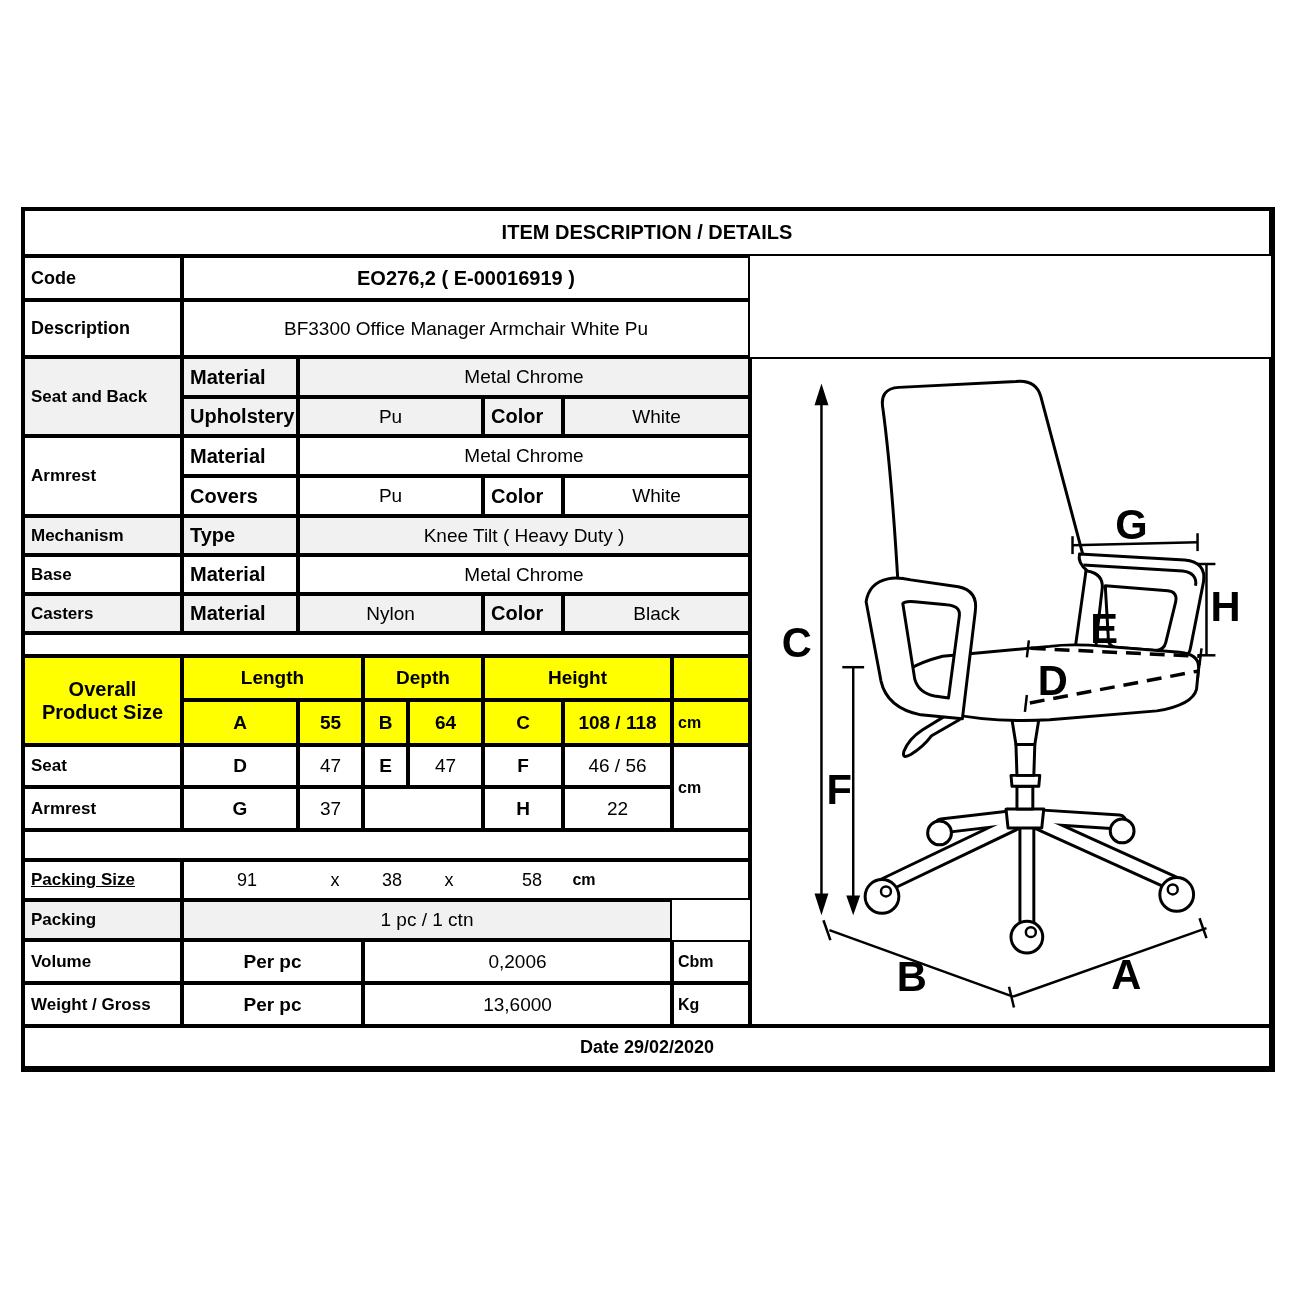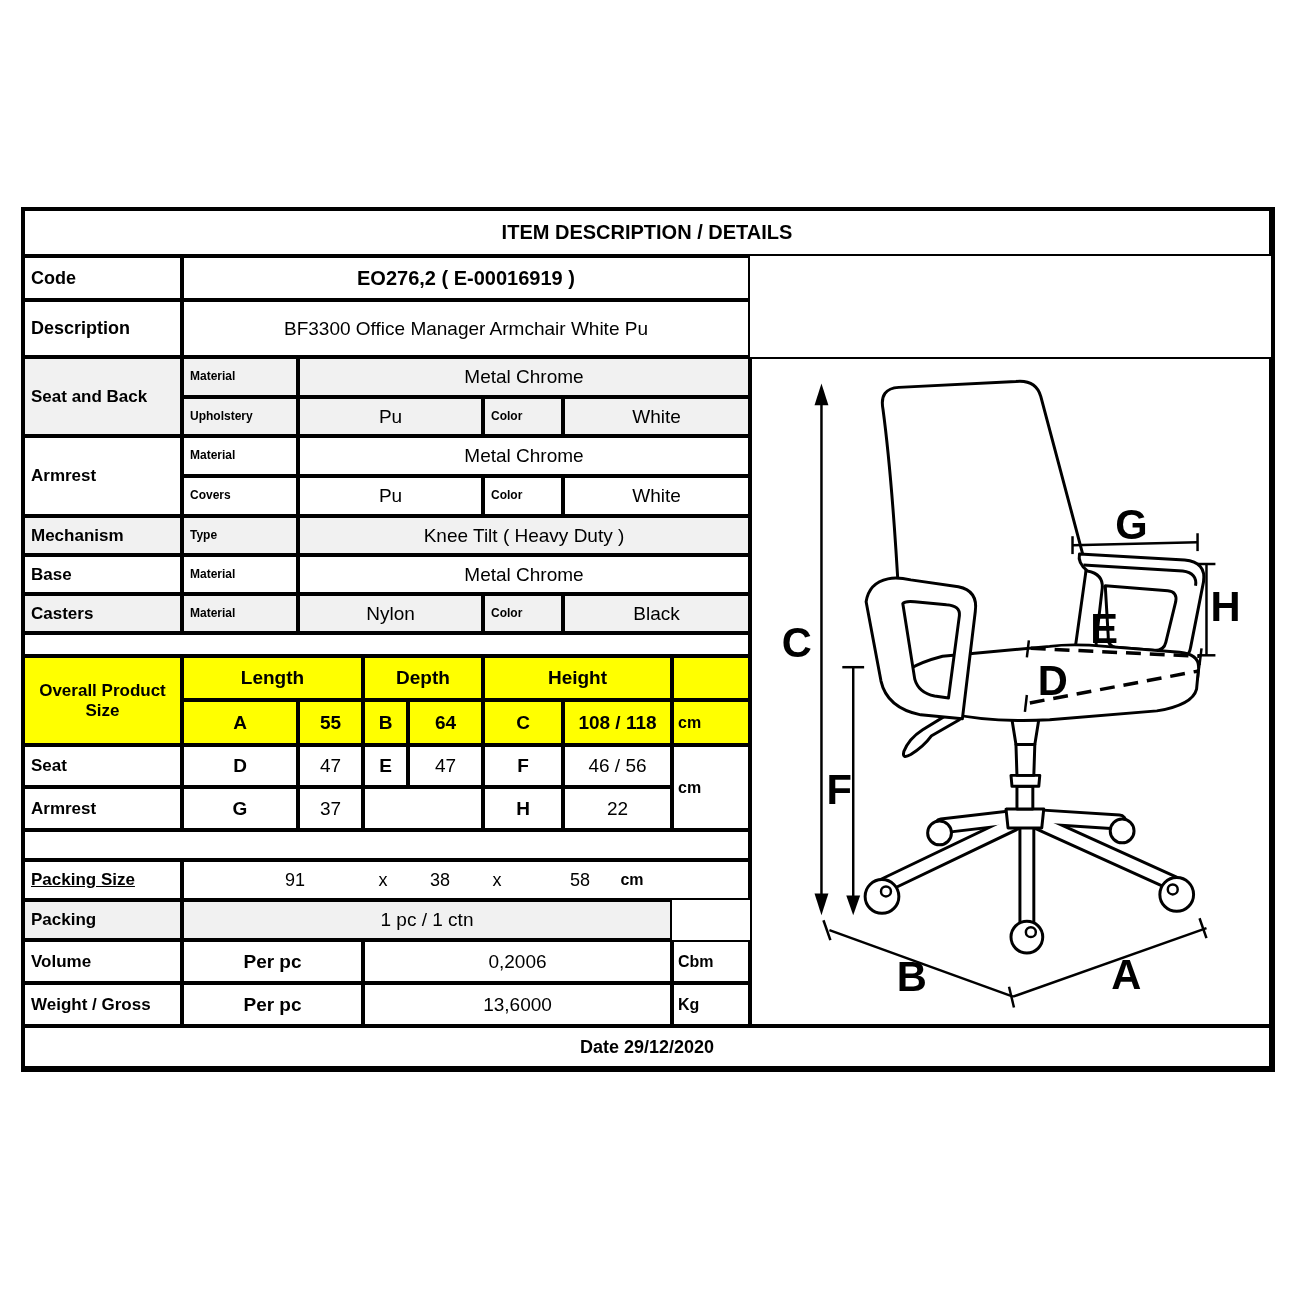--- a/index.html
+++ b/index.html
@@ -2,29 +2,29 @@
 <html><head>
 <meta charset="utf-8">
 <style>
   html,body{margin:0;padding:0;background:#fff;}
   #canvas{position:relative;width:1300px;height:1300px;background:#fff;
           font-family:"Liberation Sans",sans-serif;color:#000;overflow:hidden;}
   .c{position:absolute;box-sizing:border-box;border:2px solid #000;background:#fff;
      display:flex;align-items:center;justify-content:center;text-align:center;
      font-size:19px;line-height:1.12;}
   .lb{justify-content:flex-start;text-align:left;padding-left:6px;font-weight:bold;font-size:17px;}
-  .sub{font-size:12px;}
+  .sub{font-size:20px;}
   .b{font-weight:bold;}
   .f20{font-size:20px;}
   .f18{font-size:18px;}
   .sh{background:#f1f1f1;}
   .ye{background:#ffff00;}
   .un{justify-content:flex-start;padding-left:4px;font-weight:bold;font-size:16px;}
   .rel{position:relative;}
-  .spread{position:absolute;top:50%;transform:translate(-50%,-50%);white-space:nowrap;margin-left:48px;}
+  .spread{position:absolute;top:50%;transform:translate(-50%,-50%);white-space:nowrap;}
   #frame{position:absolute;left:21px;top:207px;width:1254px;height:865px;
          border:4px solid #000;box-sizing:border-box;pointer-events:none;background:transparent;z-index:50;}
   #drawcell{padding:0;align-items:stretch;justify-content:stretch;}
   svg text{font-family:"Liberation Sans",sans-serif;}
 </style>
 </head>
 <body>
 
 <div id="canvas">
 
@@ -58,21 +58,21 @@
   <div class="c lb sub" style="left:182px;top:555px;width:116px;height:39px;">Material</div>
   <div class="c" style="left:298px;top:555px;width:452px;height:39px;">Metal Chrome</div>
   <div class="c lb sh" style="left:23px;top:594px;width:159px;height:39px;">Casters</div>
   <div class="c lb sub sh" style="left:182px;top:594px;width:116px;height:39px;">Material</div>
   <div class="c sh" style="left:298px;top:594px;width:185px;height:39px;">Nylon</div>
   <div class="c lb sub sh" style="left:483px;top:594px;width:80px;height:39px;">Color</div>
   <div class="c sh" style="left:563px;top:594px;width:187px;height:39px;">Black</div>
 
   <div class="c" style="left:23px;top:633px;width:727px;height:23px;"></div>
 
-  <div class="c ye b" style="left:23px;top:656px;width:159px;height:89px;font-size:17px;padding:0 8px;">Overall Product Size</div>
+  <div class="c ye b" style="left:23px;top:656px;width:159px;height:89px;font-size:20px;padding:0 8px;">Overall Product Size</div>
   <div class="c ye b" style="left:182px;top:656px;width:181px;height:44px;">Length</div>
   <div class="c ye b" style="left:363px;top:656px;width:120px;height:44px;">Depth</div>
   <div class="c ye b" style="left:483px;top:656px;width:189px;height:44px;">Height</div>
   <div class="c ye" style="left:672px;top:656px;width:78px;height:44px;"></div>
   <div class="c ye b" style="left:182px;top:700px;width:116px;height:45px;">A</div>
   <div class="c ye b" style="left:298px;top:700px;width:65px;height:45px;">55</div>
   <div class="c ye b" style="left:363px;top:700px;width:45px;height:45px;">B</div>
   <div class="c ye b" style="left:408px;top:700px;width:75px;height:45px;">64</div>
   <div class="c ye b" style="left:483px;top:700px;width:80px;height:45px;">C</div>
   <div class="c ye b" style="left:563px;top:700px;width:109px;height:45px;">108 / 118</div>
@@ -110,21 +110,21 @@
   <div class="c sh un" style="left:672px;top:952px;width:78px;height:40px;">pcs/ctn</div>
   <div class="c lb" style="left:23px;top:940px;width:159px;height:43px;">Volume</div>
   <div class="c b" style="left:182px;top:940px;width:181px;height:43px;">Per pc</div>
   <div class="c" style="left:363px;top:940px;width:309px;height:43px;">0,2006</div>
   <div class="c un" style="left:672px;top:940px;width:78px;height:43px;">Cbm</div>
   <div class="c lb" style="left:23px;top:983px;width:159px;height:43px;">Weight / Gross</div>
   <div class="c b" style="left:182px;top:983px;width:181px;height:43px;">Per pc</div>
   <div class="c" style="left:363px;top:983px;width:309px;height:43px;">13,6000</div>
   <div class="c un" style="left:672px;top:983px;width:78px;height:43px;">Kg</div>
 
-  <div class="c b f18" style="left:23px;top:1026px;width:1248px;height:42px;">Date 29/12/2020</div>
+  <div class="c b f18" style="left:23px;top:1026px;width:1248px;height:42px;">Date 29/02/2020</div>
 
   <div class="c" id="drawcell" style="left:750px;top:357px;width:521px;height:669px;">
     <svg viewBox="0 0 521 669" width="521" height="669">
 
       <g stroke="#000" stroke-width="2.5" fill="none">
         <line x1="70" y1="34" x2="70" y2="548"></line>
         <line x1="102" y1="308" x2="102" y2="550"></line>
         <line x1="91" y1="308" x2="113" y2="308"></line>
       </g>
       <g fill="#000" stroke="none">

